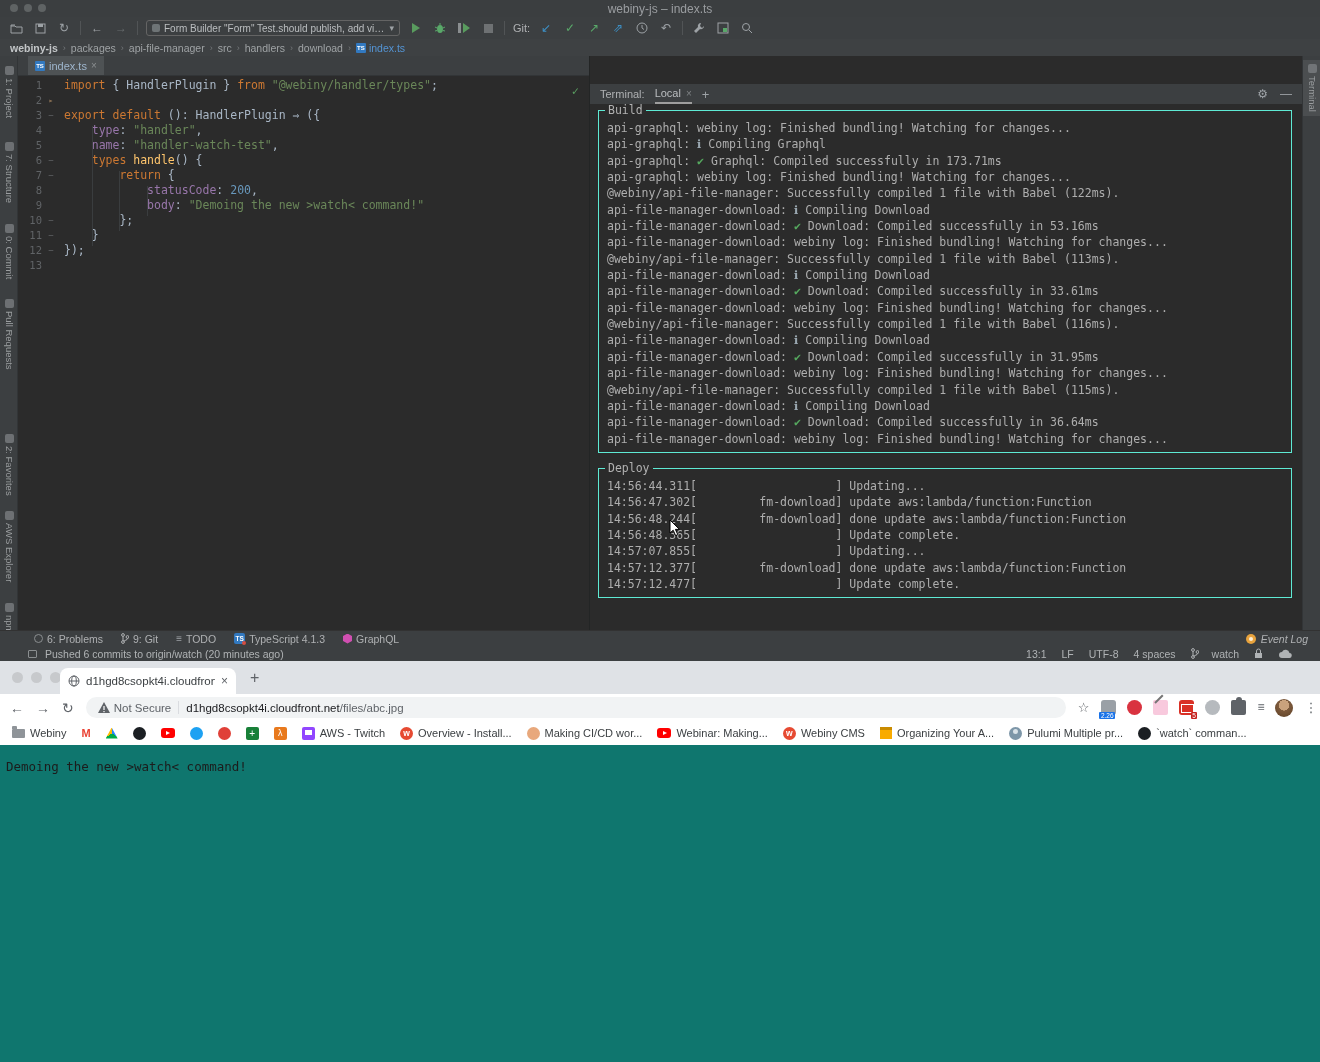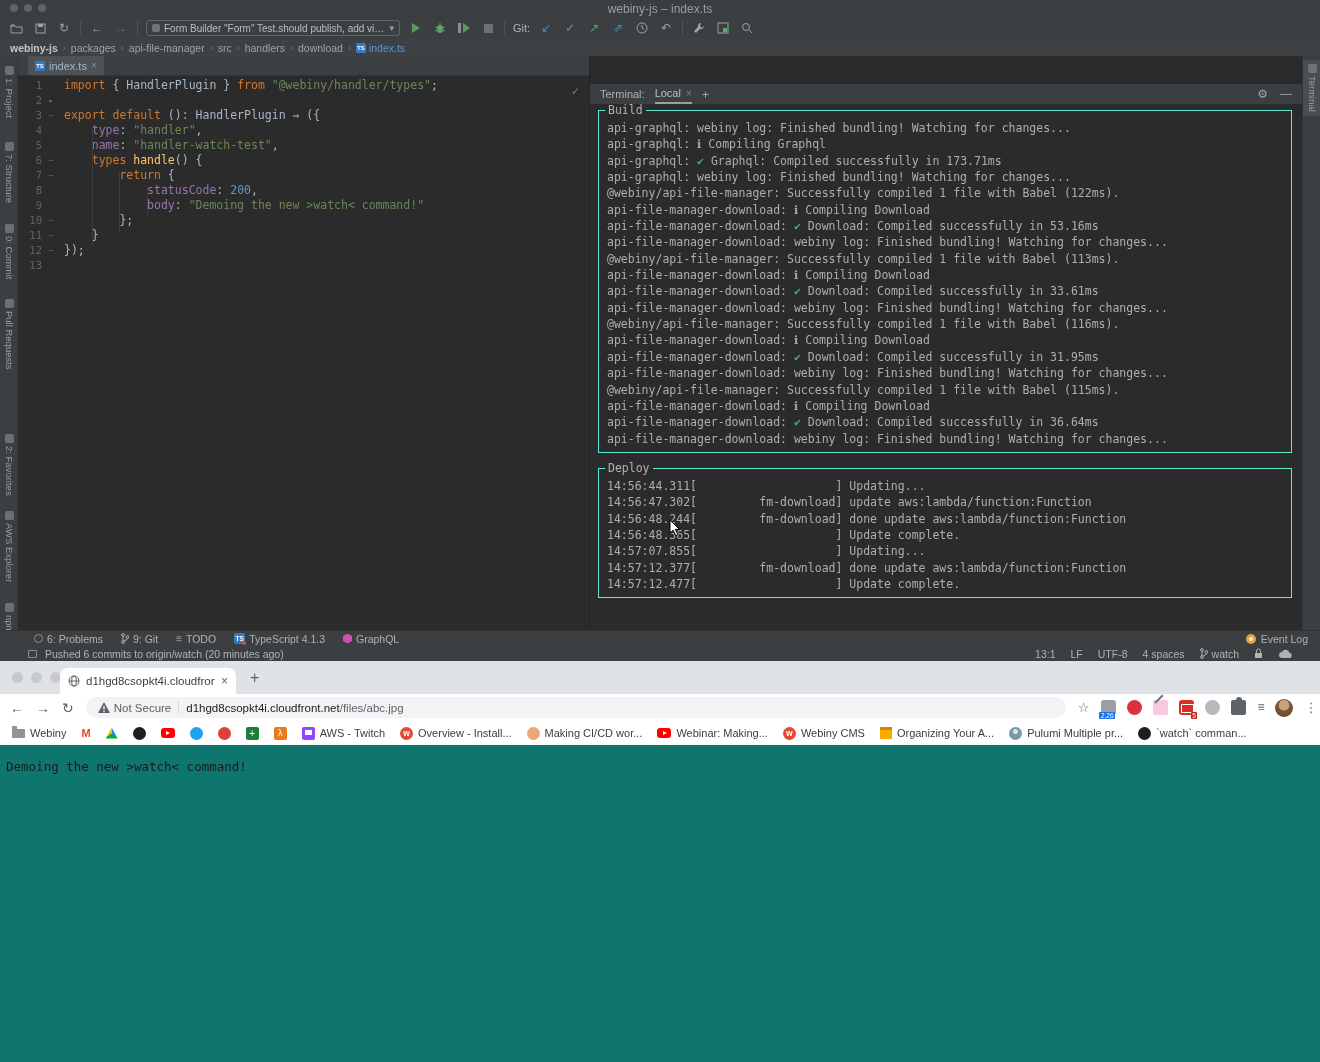--- a/index.html
+++ b/index.html
@@ -72,28 +72,28 @@
   .term-line { line-height:16.35px; white-space:pre; }
   .ck { color:#55a85e; } .inf { color:#9aa7b0; }
 
   .bottombar { position:absolute; left:0; right:0; bottom:15px; height:16px; background:#3c3f41; border-top:1px solid #323232; display:flex; align-items:center; gap:18px; padding-left:34px; font-size:10.5px; color:#afb1b3; }
   .bb-item { display:inline-flex; align-items:center; gap:4px; }
   .ic-err { width:9px; height:9px; border-radius:50%; border:1px solid #8a8e90; display:inline-block; }
   .ic-todo { color:#9da2a6; font-size:10px; }
   .ic-ts { position:relative; display:inline-flex; align-items:center; justify-content:center; width:11px; height:11px; background:#3279c0; color:#fff; font-size:6.5px; font-weight:bold; border-radius:2px; }
   .ic-ts i { position:absolute; right:-1px; bottom:-1px; width:4px; height:4px; background:#d64f41; border-radius:50%; }
   .ic-gql { width:9px; height:10px; background:#d04fb1; clip-path:polygon(50% 0,100% 25%,100% 75%,50% 100%,0 75%,0 25%); display:inline-block; }
-  .bb-right { margin-left:auto; display:flex; align-items:center; gap:5px; padding-right:12px; }
+  .bb-right { margin-left:auto; display:flex; align-items:center; gap:5px; padding-right:12px;font-style:italic; }
   .ic-event { width:10px; height:10px; border-radius:50%; background:#e8a33d; position:relative; }
   .ic-event::after { content:''; position:absolute; left:3px; top:3px; width:4px; height:4px; border-radius:50%; background:#fcefd8; }
 
   .statusbar { position:absolute; left:0; right:0; bottom:0; height:15px; background:#3c3f41; display:flex; align-items:center; gap:8px; padding:0 28px; font-size:10.5px; color:#b0b3b5; }
   .sb-ic { width:9px; height:8px; border:1px solid #8a8e90; border-radius:1px; }
   .sb-right { margin-left:auto; display:flex; align-items:center; gap:15px; }
-  .sb-branch { display:inline-flex; align-items:flex-start; gap:4px; }
+  .sb-branch { display:inline-flex; align-items:flex-start; gap:13px; }
   .svgic { display:inline-block; vertical-align:middle; }
 
   .cursor { position:absolute; z-index:40; }
 
   
   .chrome { position:absolute; left:0; top:661px; width:1320px; height:401px; background:#fff; }
   .c-top { height:33px; background:#dfe2e6; position:relative; }
   .c-lights { position:absolute; left:12px; top:11px; display:flex; gap:8px; }
   .c-light { width:11px; height:11px; border-radius:50%; background:#c7c9cc; }
   .c-tab { position:absolute; left:60px; top:7px; width:176px; height:26px; background:#fff; border-radius:8px 8px 0 0; display:flex; align-items:center; gap:6px; padding:0 8px; font-size:11.5px; color:#3c4043; }

